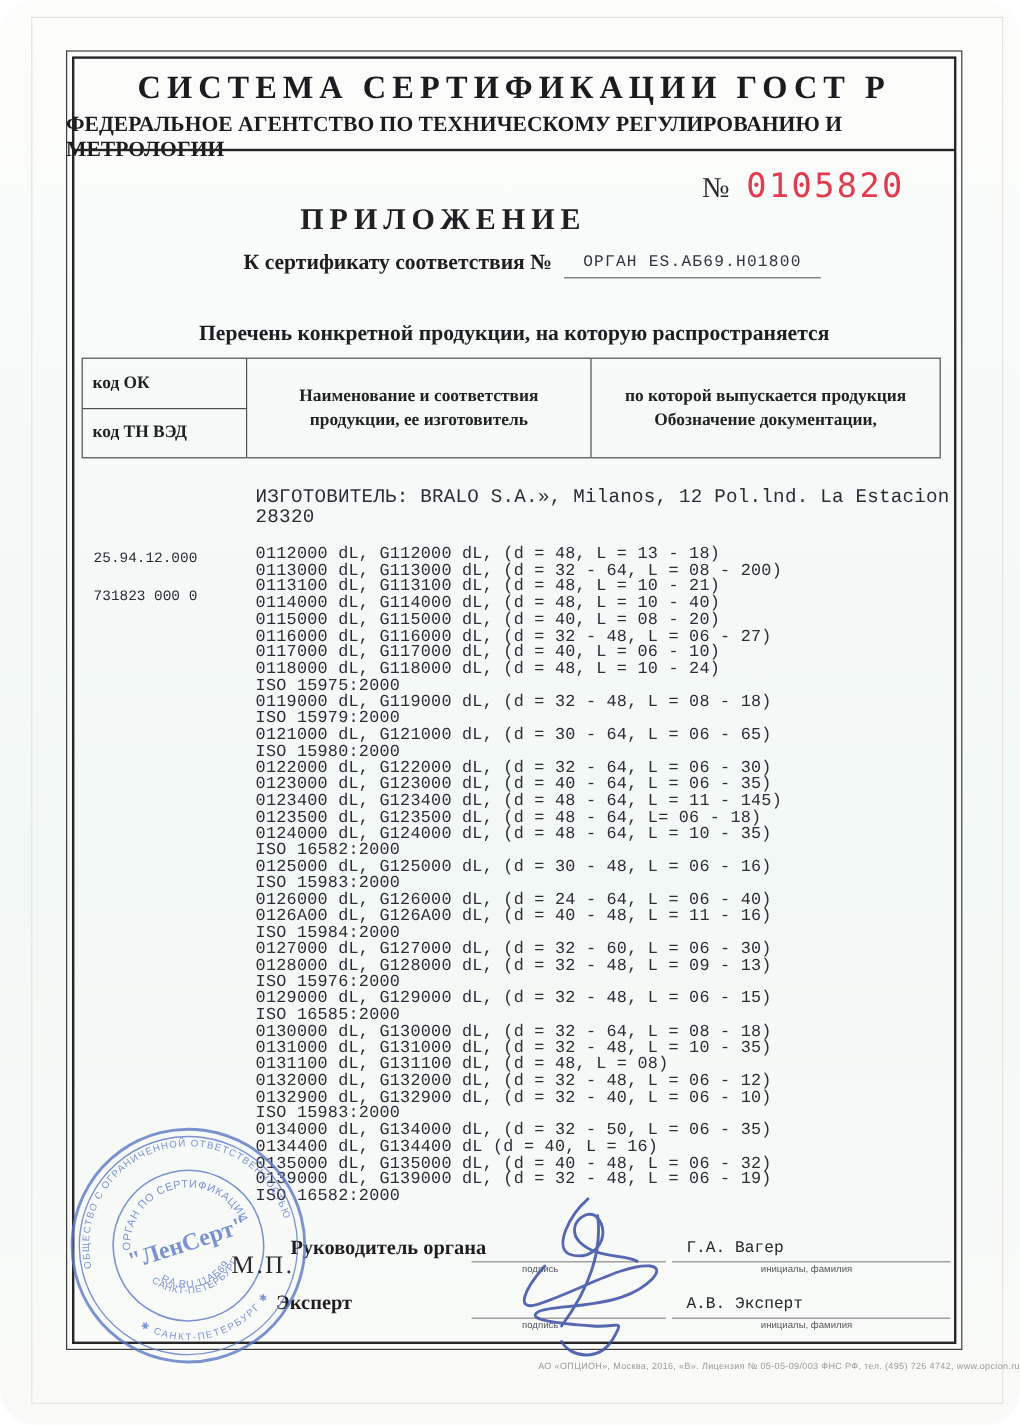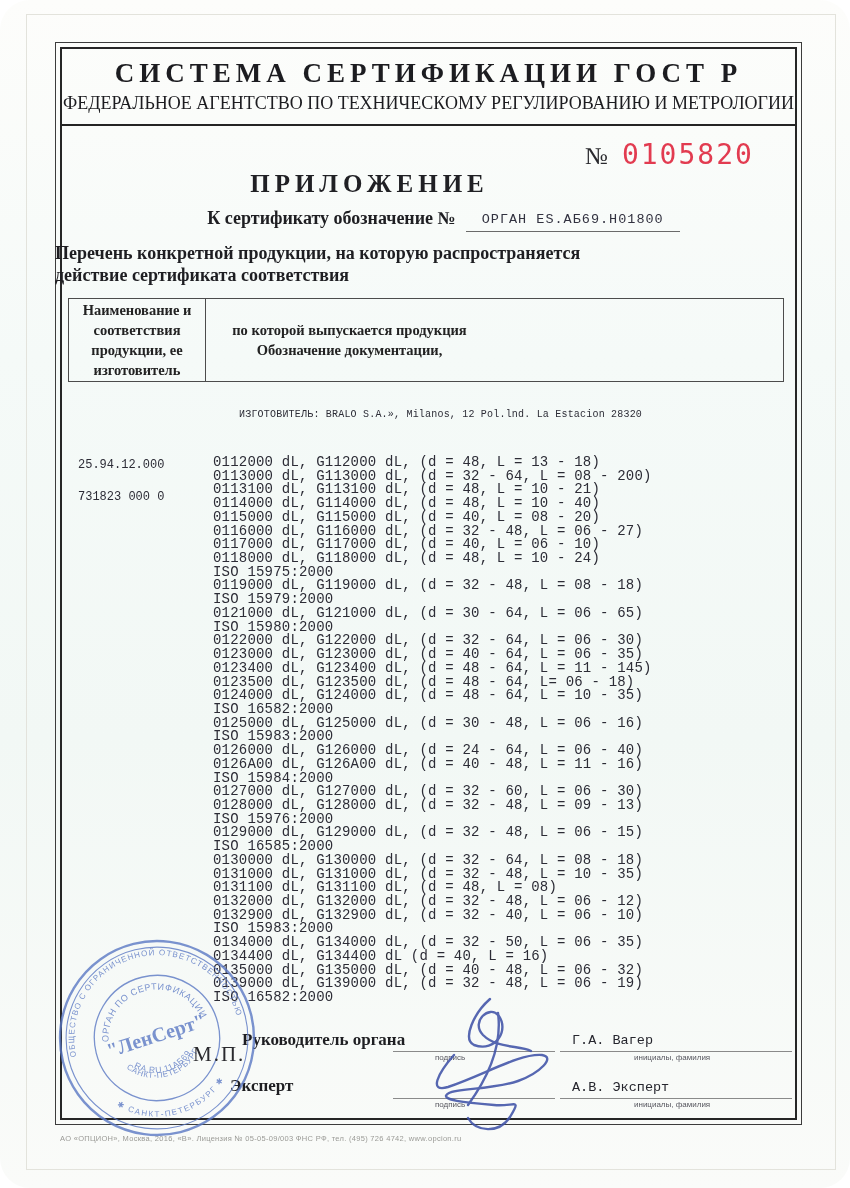--- a/index.html
+++ b/index.html
@@ -25,22 +25,22 @@
   .frame-inner {
     position:absolute; left:60px; top:47px; width:737px; height:1073px;
     border:2.5px solid #262626;
   }
   
   .h1 {
     position:absolute; left:55px; top:58px; width:747px; text-align:center;
     font-size:27px; font-weight:bold; letter-spacing:5px; color:#1c1c20;
   }
   .h2 {
-    position:absolute; left:55px; top:93px; width:747px; text-align:center;
-    font-size:18px; font-weight:normal; letter-spacing:0px; color:#1c1c20;
+    position:absolute; left:55px; top:93px; width:747px; 
+    font-size:18px; font-weight:bold; letter-spacing:0px; color:#1c1c20;
   }
   .hdr-rule {
     position:absolute; left:62px; top:124px; width:733px;
     border-top:2.5px solid #242424;
   }
   
   .num-row {
     position:absolute; left:585px; top:138px; display:flex; align-items:baseline; gap:14px;
   }
   .num-sign { font-size:24px; color:#2a2a2e; }
@@ -57,43 +57,42 @@
     display:flex; justify-content:center; align-items:flex-end; gap:10px;
   }
   .cert-label { font-size:18px; font-weight:bold; color:#1e1e22; }
   .cert-val {
     font-family:"Liberation Mono","DejaVu Sans Mono",monospace;
     font-size:13.5px; color:#323240; letter-spacing:1px;
     border-bottom:1.2px solid #6a6a6a; padding:0 16px 4px;
     transform:translateY(3px);
   }
   .subtitle {
-    position:absolute; left:55px; top:242px; width:747px; 
+    position:absolute; left:55px; top:266px; width:747px; text-align:center;
     font-size:18px; font-weight:bold; line-height:22px; color:#1e1e22;
   }
   
   .tbl {
     position:absolute; left:68px; top:298px; width:716px; height:84px;
     border:1.2px solid #4c4c4c; display:grid; grid-template-columns:137px 287px 1fr;
     font-size:14.5px; font-weight:bold; color:#222;
   }
   .tbl .c1 { border-right:1.2px solid #4c4c4c; display:flex; flex-direction:column; }
   .tbl .half { flex:1; display:flex; align-items:center; padding-left:8px; }
   .tbl .half.top { border-bottom:1.2px solid #4c4c4c; }
   .tbl .c2 { border-right:1.2px solid #4c4c4c; }
   .tbl .c2, .tbl .c3 {
     display:flex; flex-direction:column; justify-content:center;
     text-align:center; line-height:20px; padding:0 6px;
   }
   
   .mono { font-family:"Liberation Mono","DejaVu Sans Mono",monospace; color:#2c2c36; }
   .manu {
-    position:absolute; left:213px; top:406px; font-size:10px; line-height:17px;
+    position:absolute; left:213px; top:406px; font-size:16px; line-height:17px;
     letter-spacing:0.2px;
-    margin-left:26px;
   }
   .code1 { position:absolute; left:78px; top:458px; font-size:12px; }
   .code2 { position:absolute; left:78px; top:490px; font-size:12px; }
   .plist {
     position:absolute; left:213px; top:456px; font-size:14px; line-height:13.72px;
     letter-spacing:0.2px; white-space:pre;
   }
   
   .role1 { position:absolute; left:230px; top:1030px; font-size:17px; font-weight:bold;margin-left:12px; }
   .role2 { position:absolute; left:230px; top:1076px; font-size:17px; font-weight:bold; }
@@ -110,21 +109,21 @@
   .name { position:absolute; font-family:"Liberation Mono","DejaVu Sans Mono",monospace; font-size:13.5px; color:#26262e; }
   .name1 { left:572px; top:1033px; }
   .name2 { left:572px; top:1080px; }
   .mp { position:absolute; left:193px; top:1042px; font-size:21px; color:#2a2a2e; letter-spacing:2px; z-index:5; }
   
   .ink { position:absolute; left:398px; top:993px; z-index:6; }
   
   .stamp { position:absolute; left:56px; top:936px; width:202px; height:204px; transform:rotate(-14deg); opacity:0.8; z-index:4; }
   
   .footer {
-    position:absolute; left:60px; top:1134px; width:790px; text-align:left;
+    position:absolute; left:60px; top:1134px; width:790px; text-align:right;
     font-family:"Liberation Sans","DejaVu Sans",sans-serif;
     font-size:7.5px; color:#9a9a96; letter-spacing:0.3px;
   }
 </style>
 </head>
 <body>
 
 <div class="page">
   <div class="scan-edge"></div>
   <div class="frame-outer"></div>
@@ -135,30 +134,33 @@
   <div class="hdr-rule"></div>
 
   <div class="num-row">
     <span class="num-sign">№</span>
     <span class="num-val">0105820</span>
   </div>
 
   <div class="title">ПРИЛОЖЕНИЕ</div>
 
   <div class="cert-row">
-    <span class="cert-label">К сертификату обозначение №</span>
+    <span class="cert-label">К сертификату соответствия №</span>
     <span class="cert-val">ОРГАН ES.АБ69.Н01800</span>
   </div>
 
   <div class="subtitle">
     <div>Перечень конкретной продукции,  на которую распространяется</div>
-    <div>действие сертификата соответствия</div>
   </div>
 
   <div class="tbl">
+    <div class="c1">
+      <div class="half top">код ОК</div>
+      <div class="half">код ТН ВЭД</div>
+    </div>
     <div class="c2">
       <div>Наименование и соответствия</div>
       <div>продукции, ее изготовитель</div>
     </div>
     <div class="c3">
       <div>по которой выпускается продукция</div>
       <div>Обозначение документации,</div>
     </div>
   </div>
 

